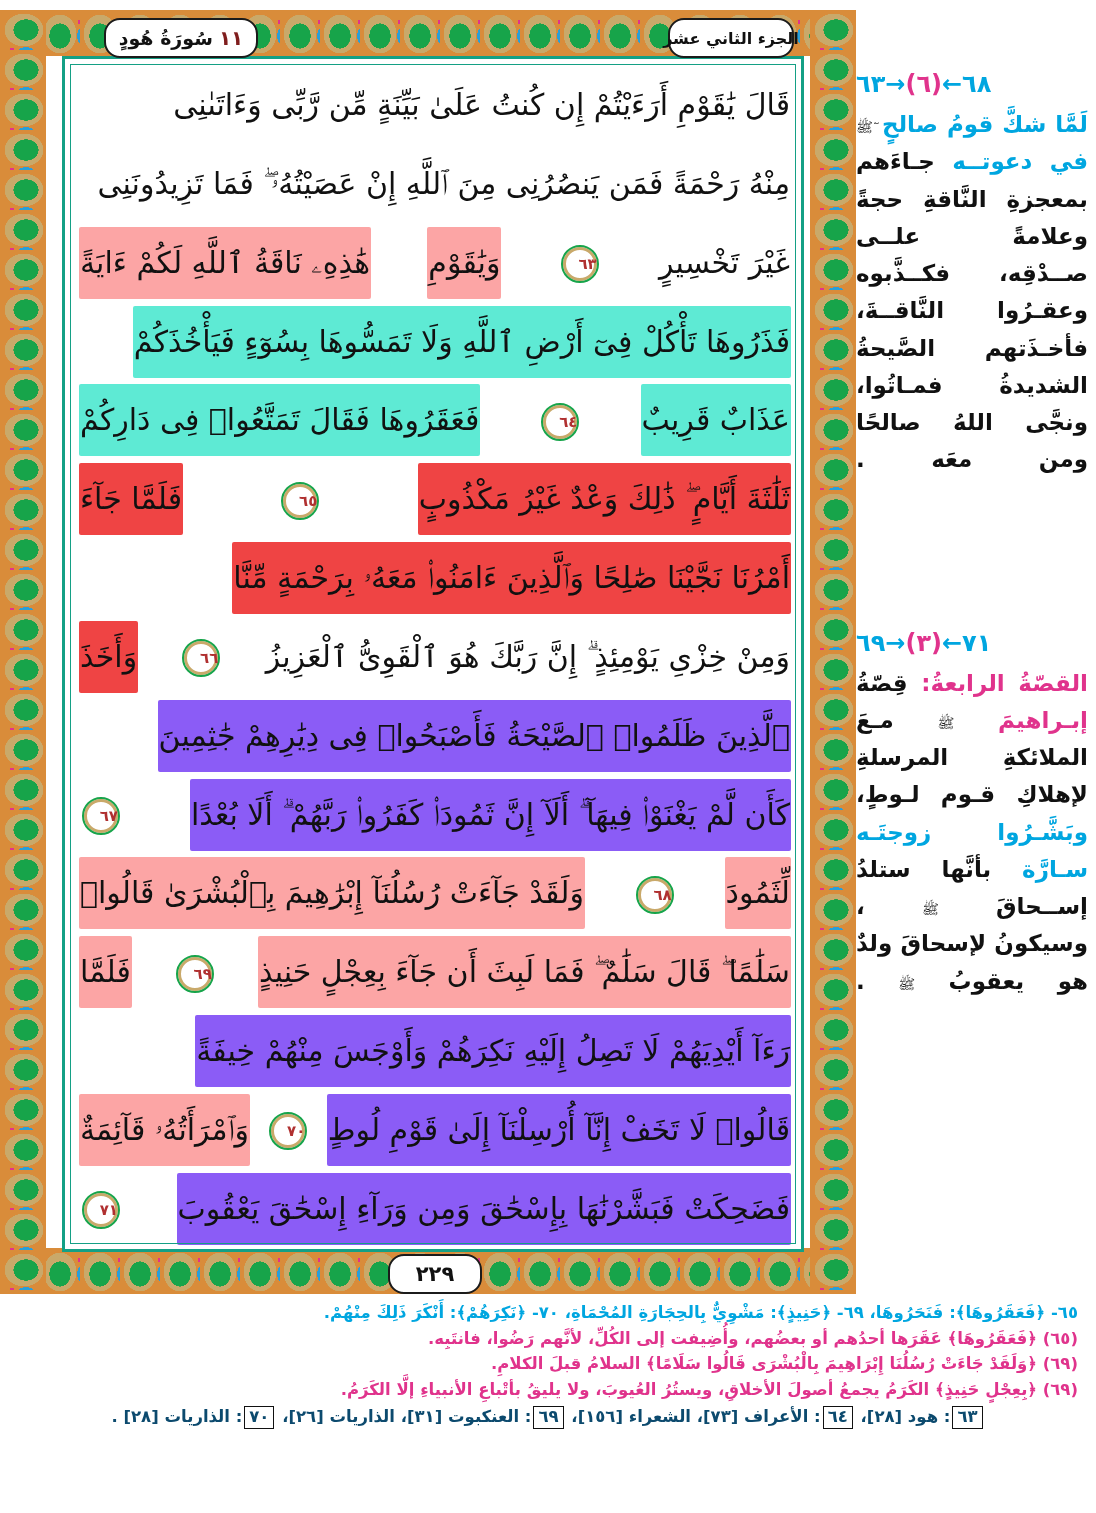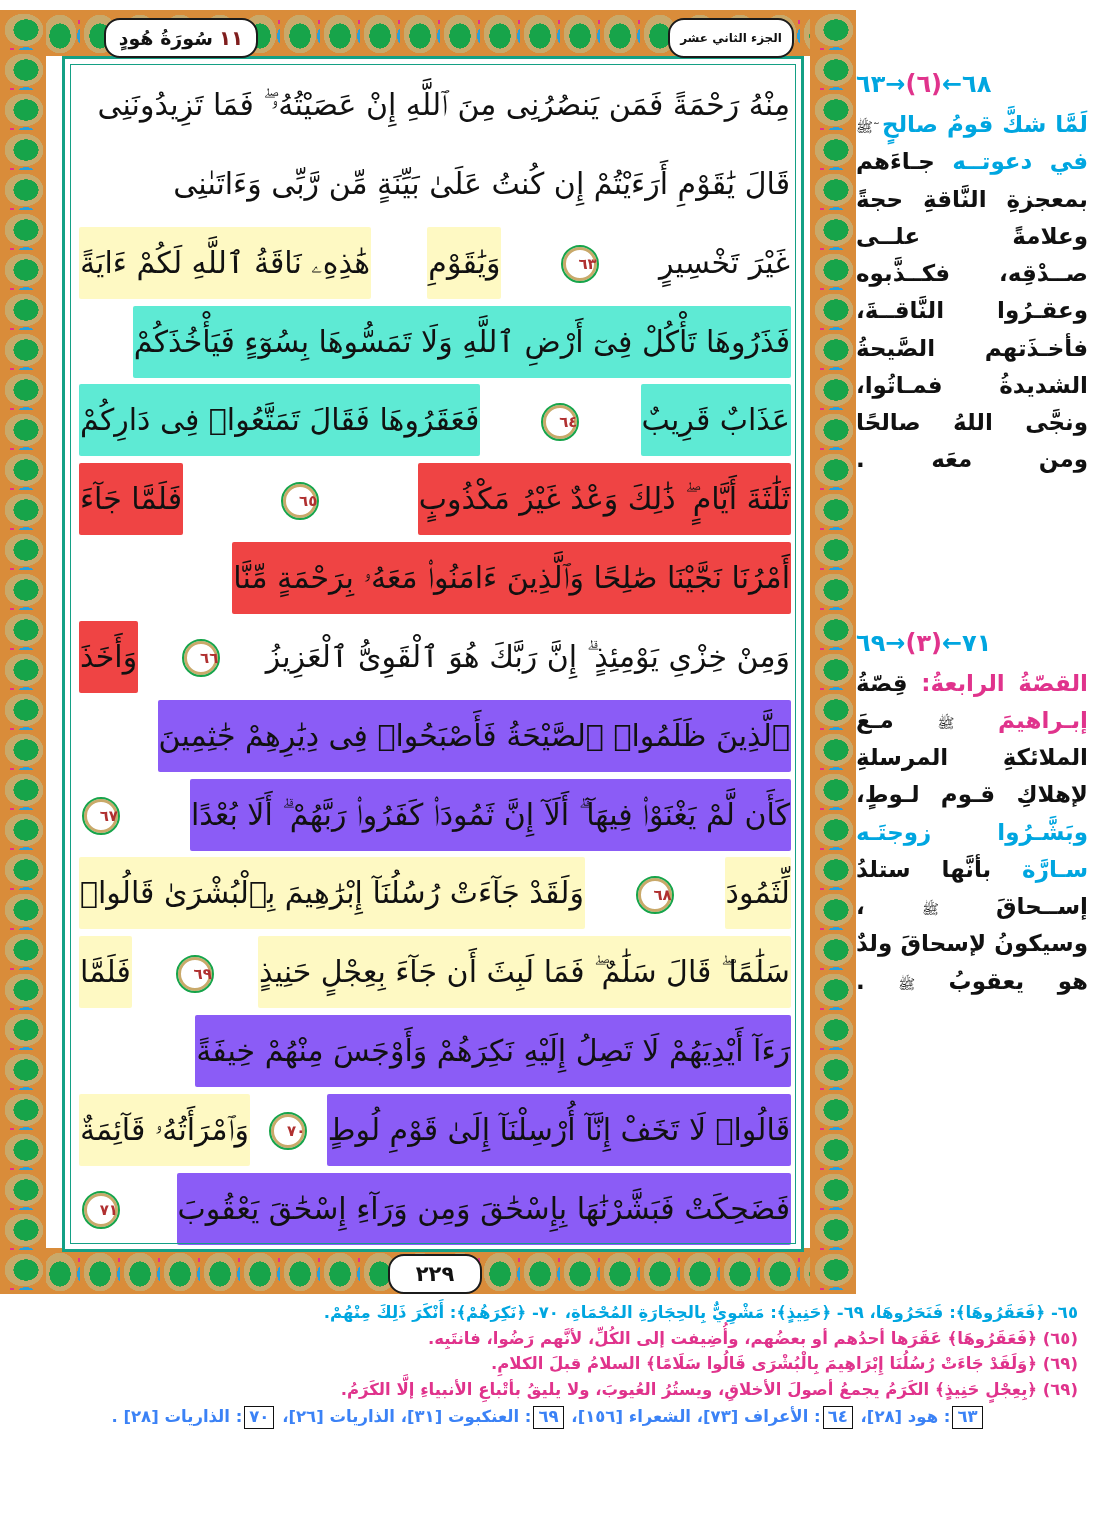--- a/index.html
+++ b/index.html
@@ -44,41 +44,41 @@
 
   
   .cartouche{position:absolute;background:#fff;border:2px solid #1b1b1b;
     border-radius:16px;display:flex;align-items:center;justify-content:center;
     color:#111;white-space:nowrap;z-index:6;}
   #surah-cartouche{left:104px;top:18px;width:150px;height:36px;}
   #juz-cartouche{left:668px;top:18px;width:122px;height:36px;}
   .cart-txt{font-family:"DejaVu Sans","Liberation Sans",sans-serif;}
   #surah-name{font-size:19px;font-weight:700;letter-spacing:-1px;}
   #surah-num{font-size:20px;font-weight:700;color:#7f1d1d;margin-left:6px;}
-  #juz-name{font-size:12px;font-weight:700;letter-spacing:-1px;}
+  #juz-name{font-size:16px;font-weight:700;letter-spacing:-1px;}
 
   
   #pageno-cartouche{left:388px;top:1254px;width:90px;height:36px;}
   #pageno{font-size:21px;font-weight:700;color:#111;}
 
   
   #textframe{position:absolute;left:62px;top:56px;width:742px;height:1196px;
     border:3px solid #14a085;background:#fff;box-sizing:border-box;}
   #textframe::after{content:"";position:absolute;inset:5px;border:1px solid #14a085;
     pointer-events:none;}
   #ayat{position:absolute;left:14px;top:10px;width:712px;height:1172px;
     display:flex;flex-direction:column;justify-content:space-between;
     box-sizing:border-box;}
 
   .line{position:relative;height:68px;line-height:68px;white-space:nowrap;
     text-align:justify;text-align-last:justify;
     font-family:"DejaVu Sans","Liberation Serif",serif;
     font-size:30px;color:#111;direction:rtl;overflow:visible;}
   .seg{display:inline-block;padding:2px 1px;border-radius:2px;}
-  .hl-pink{background:#fef9c3;}
+  .hl-pink{background:#fca5a5;}
   .hl-gray{background:#5eead4;}
   .hl-yellow{background:#ef4444;}
   .hl-blue{background:#8b5cf6;}
   .hl-none{background:transparent;}
 
   
   .ayah{display:inline-block;width:34px;height:34px;line-height:34px;
     text-align:center;font-size:15px;font-weight:700;color:#b03030;
     border:2px solid #17a44a;background:#fff;vertical-align:middle;
     margin:0 3px;border-radius:50%;
@@ -96,21 +96,21 @@
   .c-cyan{color:#00a6e0;}
   .c-magenta{color:#e0338c;}
   .sal{font-size:14px;font-weight:400;color:#111;letter-spacing:-1px;}
 
   
   #footnotes{position:absolute;left:18px;top:1300px;width:1060px;direction:rtl;}
   .fn{font-size:16.5px;font-weight:700;line-height:1.55;text-align:right;
       white-space:nowrap;}
   .fn-cyan{color:#00a6e0;}
   .fn-magenta{color:#e0338c;}
-  .fn-refs{font-size:16.5px;font-weight:700;color:#3b82f6;text-align:center;
+  .fn-refs{font-size:16.5px;font-weight:700;color:#0c4a6e;text-align:center;
       white-space:nowrap;margin-top:4px;}
   .refbox{display:inline-block;border:1.5px solid #111;padding:0 4px;
       margin:0 2px;line-height:1.25;}
 </style>
 </head>
 <body>
 
 <div id="page">
 
   <div class="ornband h" id="ob-top"></div>
@@ -121,22 +121,22 @@
   <div class="cartouche" id="surah-cartouche">
     <span class="cart-txt" id="surah-num">١١</span>
     <span class="cart-txt" id="surah-name">سُورَةُ هُودٍ</span>
   </div>
   <div class="cartouche" id="juz-cartouche">
     <span class="cart-txt" id="juz-name">الجزء الثاني عشر</span>
   </div>
 
   <div id="textframe">
     <div id="ayat">
+        <div class="line"><span class="seg hl-none">قَالَ يَٰقَوْمِ أَرَءَيْتُمْ إِن كُنتُ عَلَىٰ بَيِّنَةٍ مِّن رَّبِّى وَءَاتَىٰنِى</span> </div>
         <div class="line"><span class="seg hl-none">مِنْهُ رَحْمَةً فَمَن يَنصُرُنِى مِنَ ٱللَّهِ إِنْ عَصَيْتُهُۥ ۖ فَمَا تَزِيدُونَنِى</span> </div>
-        <div class="line"><span class="seg hl-none">قَالَ يَٰقَوْمِ أَرَءَيْتُمْ إِن كُنتُ عَلَىٰ بَيِّنَةٍ مِّن رَّبِّى وَءَاتَىٰنِى</span> </div>
         <div class="line"><span class="seg hl-none">غَيْرَ تَخْسِيرٍ</span> <span class="ayah">٦٣</span> <span class="seg hl-pink">وَيَٰقَوْمِ</span> <span class="seg hl-pink">هَٰذِهِۦ نَاقَةُ ٱللَّهِ لَكُمْ ءَايَةً</span> </div>
         <div class="line"><span class="seg hl-gray">فَذَرُوهَا تَأْكُلْ فِىٓ أَرْضِ ٱللَّهِ وَلَا تَمَسُّوهَا بِسُوٓءٍ فَيَأْخُذَكُمْ</span> </div>
         <div class="line"><span class="seg hl-gray">عَذَابٌ قَرِيبٌ</span> <span class="ayah">٦٤</span> <span class="seg hl-gray">فَعَقَرُوهَا فَقَالَ تَمَتَّعُوا۟ فِى دَارِكُمْ</span> </div>
         <div class="line"><span class="seg hl-yellow">ثَلَٰثَةَ أَيَّامٍ ۖ ذَٰلِكَ وَعْدٌ غَيْرُ مَكْذُوبٍ</span> <span class="ayah">٦٥</span> <span class="seg hl-yellow">فَلَمَّا جَآءَ</span> </div>
         <div class="line"><span class="seg hl-yellow">أَمْرُنَا نَجَّيْنَا صَٰلِحًا وَٱلَّذِينَ ءَامَنُوا۟ مَعَهُۥ بِرَحْمَةٍ مِّنَّا</span> </div>
         <div class="line"><span class="seg hl-none">وَمِنْ خِزْىِ يَوْمِئِذٍ ۗ إِنَّ رَبَّكَ هُوَ ٱلْقَوِىُّ ٱلْعَزِيزُ</span> <span class="ayah">٦٦</span> <span class="seg hl-yellow">وَأَخَذَ</span> </div>
         <div class="line"><span class="seg hl-blue">ٱلَّذِينَ ظَلَمُوا۟ ٱلصَّيْحَةُ فَأَصْبَحُوا۟ فِى دِيَٰرِهِمْ جَٰثِمِينَ</span> </div>
         <div class="line"><span class="seg hl-blue">كَأَن لَّمْ يَغْنَوْا۟ فِيهَآ ۗ أَلَآ إِنَّ ثَمُودَا۟ كَفَرُوا۟ رَبَّهُمْ ۗ أَلَا بُعْدًا</span> <span class="ayah">٦٧</span> </div>
         <div class="line"><span class="seg hl-pink">لِّثَمُودَ</span> <span class="ayah">٦٨</span> <span class="seg hl-pink">وَلَقَدْ جَآءَتْ رُسُلُنَآ إِبْرَٰهِيمَ بِٱلْبُشْرَىٰ قَالُوا۟</span> </div>
         <div class="line"><span class="seg hl-pink">سَلَٰمًا ۖ قَالَ سَلَٰمٌ ۖ فَمَا لَبِثَ أَن جَآءَ بِعِجْلٍ حَنِيذٍ</span> <span class="ayah">٦٩</span> <span class="seg hl-pink">فَلَمَّا</span> </div>

